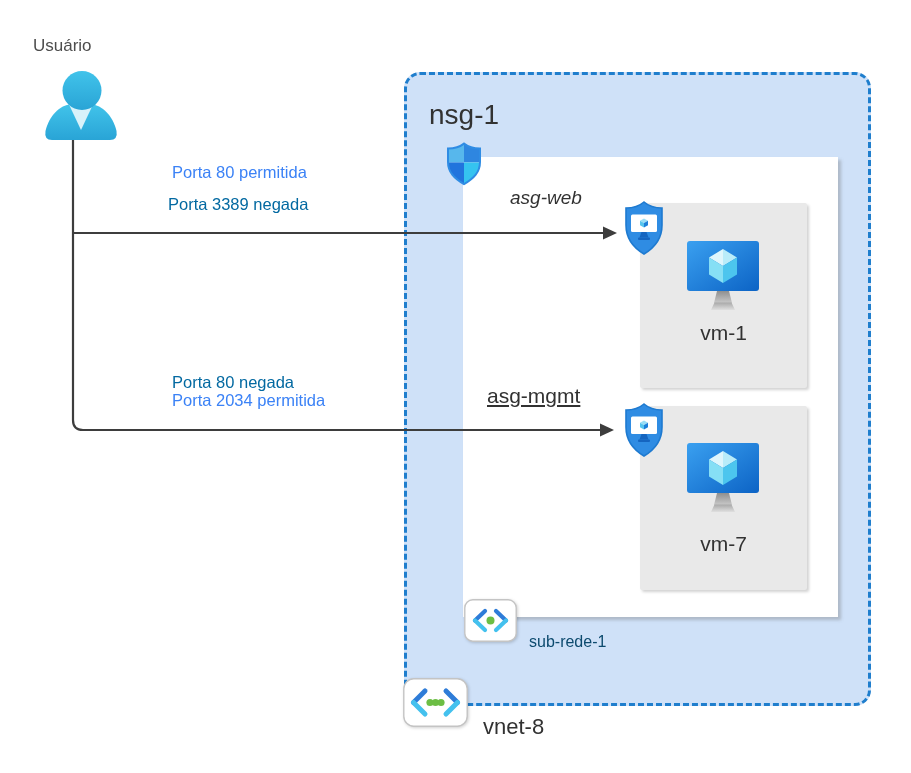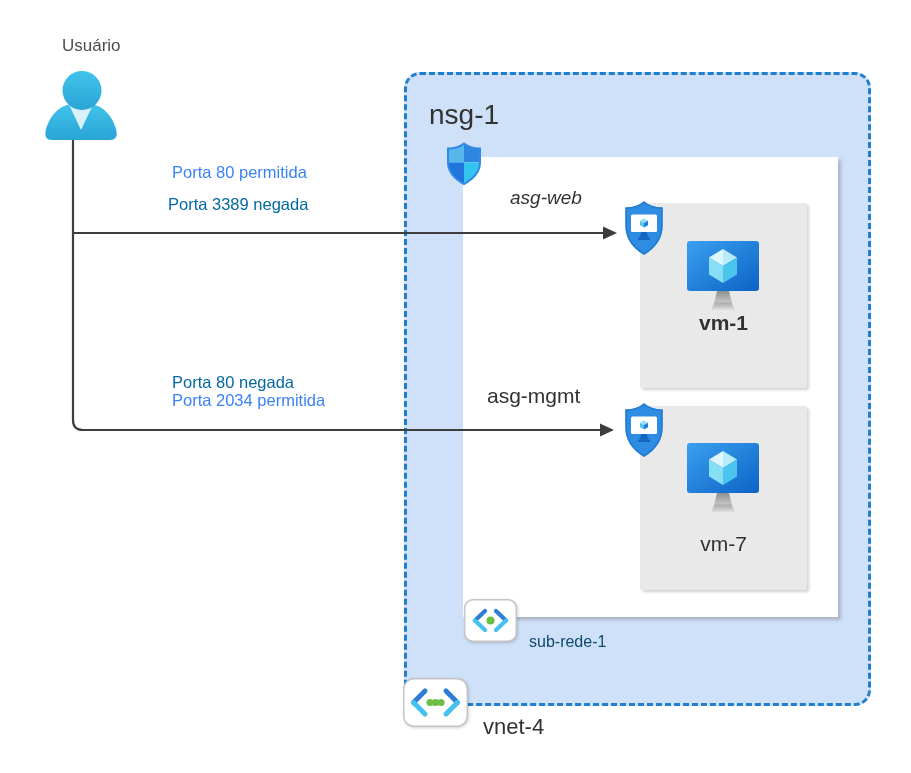--- a/index.html
+++ b/index.html
@@ -18,32 +18,32 @@
     background:#ffffff;box-shadow:3px 3px 3px rgba(110,110,110,0.35);
   }
   .vm-box{
     width:167px;height:184px;background:#e9e9e9;border-radius:2px;
     box-shadow:2px 2px 3px rgba(0,0,0,0.18);
   }
   .vm1-box{left:640px;top:203px;height:185px;}
   .vm2-box{left:640px;top:406px;}
   
   .txt{color:#323232;white-space:nowrap;}
-  .user-label{left:62px;top:36px;font-size:17px;color:#4d4d4d;}
+  .user-label{left:33px;top:36px;font-size:17px;color:#4d4d4d;}
   .port-label{font-size:16.5px;color:#3b82f6;}
   .port-label.denied{color:#0369a1;}
   .p1a{left:172px;top:163px;}
   .p1b{left:168px;top:195px;}
   .p2a{left:172px;top:360px;margin-top:13px;}
   .p2b{left:172px;top:391px;}
   .nsg-label{left:429px;top:99px;font-size:28px;}
   .asgweb-label{left:510px;top:187px;font-size:19px;font-style:italic;}
-  .asgmgmt-label{left:487px;top:384px;font-size:21px;}
+  .asgmgmt-label{left:487px;top:384px;font-size:21px;text-decoration:underline;}
   .vm-label{width:167px;text-align:center;font-size:21px;}
-  .vm1-label{left:640px;top:311px;font-weight:bold;}
+  .vm1-label{left:640px;top:321px;}
   .vm2-label{left:640px;top:532px;}
   .subnet-label{left:529px;top:633px;font-size:16px;color:#0c4a6e;}
   .vnet-label{left:483px;top:714px;font-size:22px;}
   
   .arrow-layer{left:0;top:0;width:911px;height:773px;pointer-events:none;}
   .user-icon{left:43px;top:66px;}
   .nsg-icon{left:445px;top:142px;}
   .asg-icon1{left:622px;top:200px;}
   .asg-icon2{left:622px;top:402px;}
   .vm-icon1{left:686px;top:240px;}
@@ -185,13 +185,13 @@
 <div class="abs port-label denied p1b z6">Porta 3389 negada</div>
 <div class="abs port-label denied p2a z6">Porta 80 negada</div>
 <div class="abs port-label p2b z6">Porta 2034 permitida</div>
 
 <div class="abs txt nsg-label z6">nsg-1</div>
 <div class="abs txt asgweb-label z6">asg-web</div>
 <div class="abs txt asgmgmt-label z6">asg-mgmt</div>
 <div class="abs txt vm-label vm1-label z6">vm-1</div>
 <div class="abs txt vm-label vm2-label z6">vm-7</div>
 <div class="abs txt subnet-label z6">sub-rede-1</div>
-<div class="abs txt vnet-label z6">vnet-4</div>
+<div class="abs txt vnet-label z6">vnet-8</div>
 
 </body></html>

